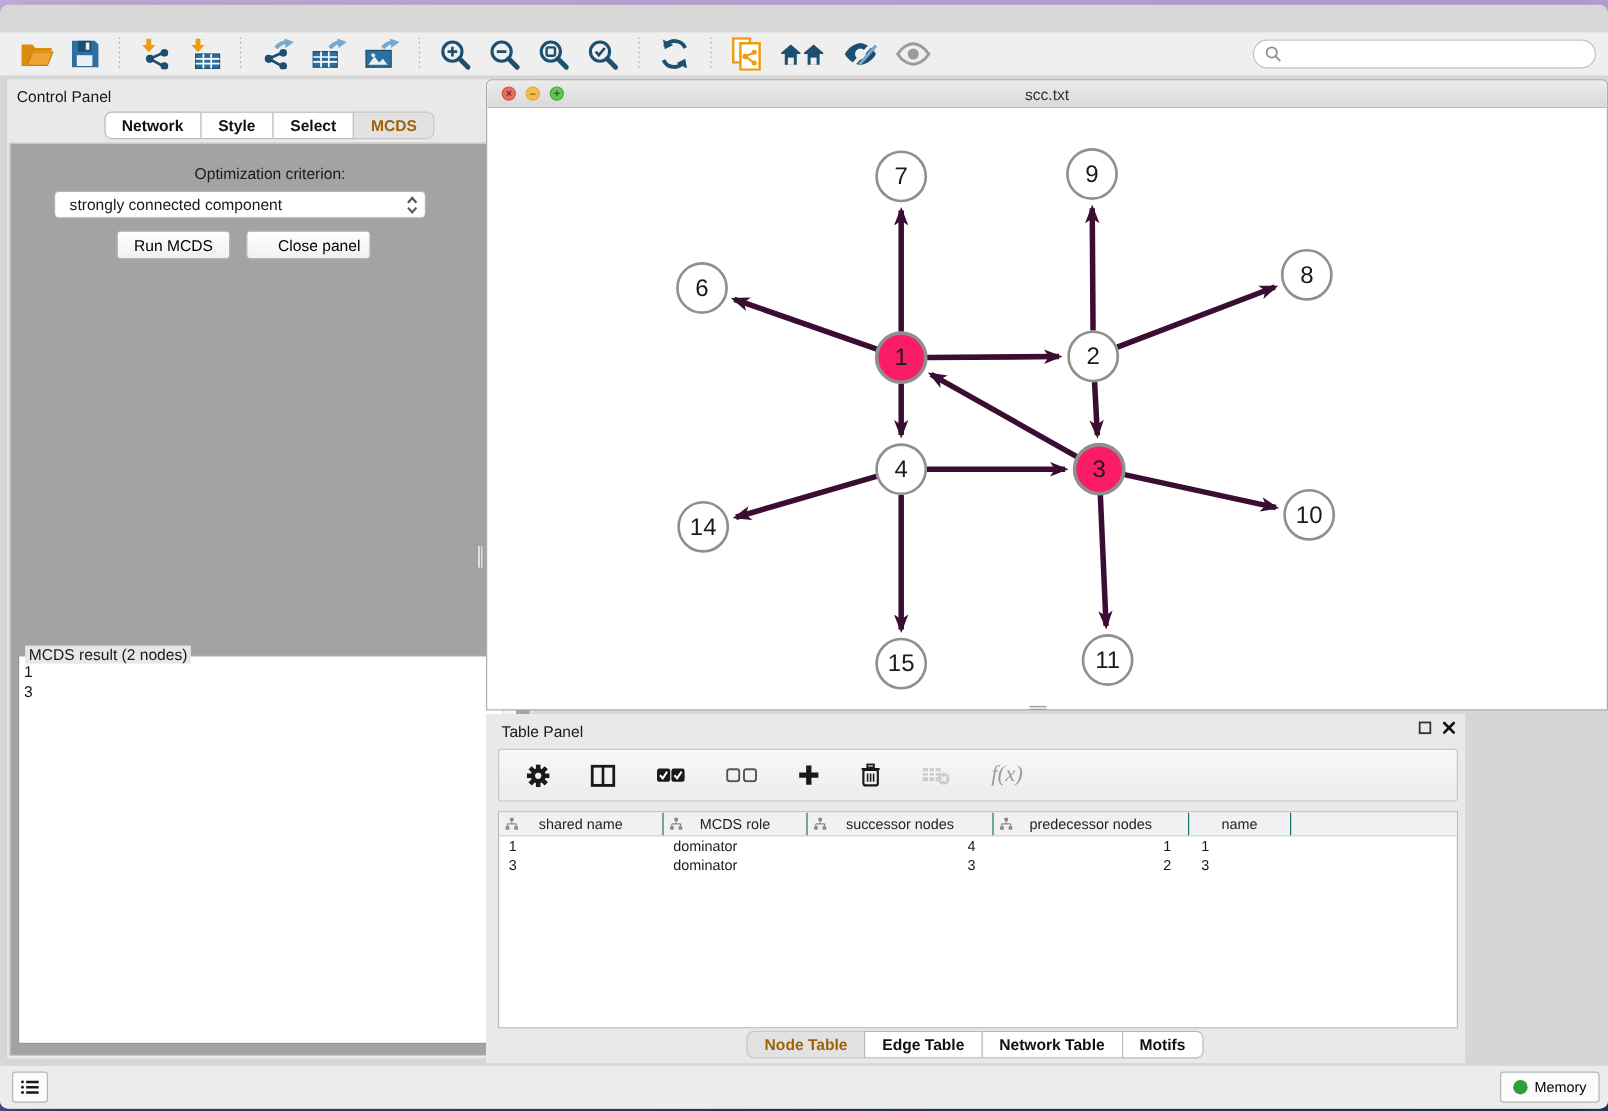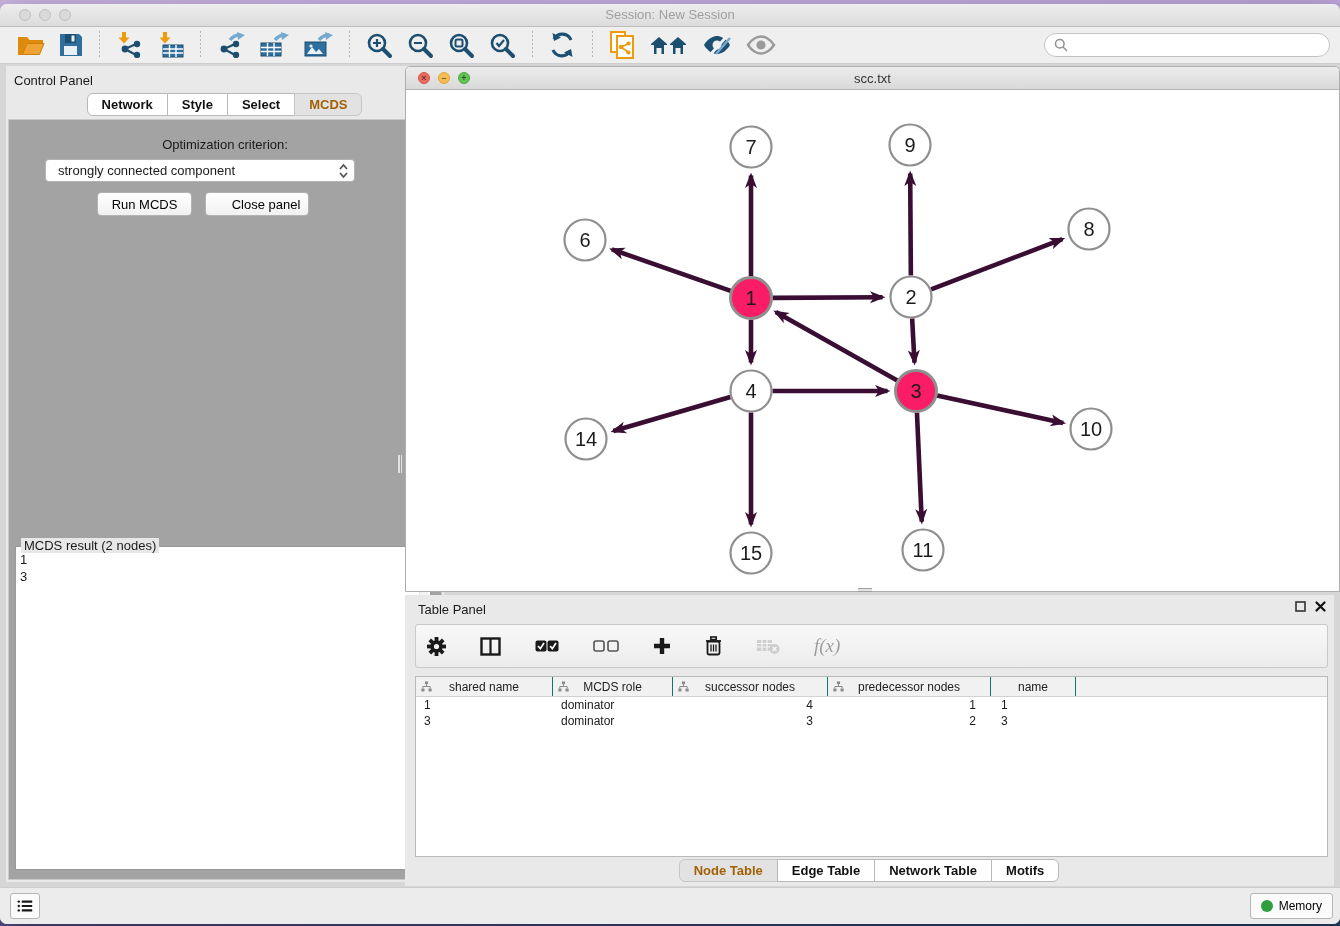--- a/index.html
+++ b/index.html
@@ -49,25 +49,25 @@
   .result-legend{position:absolute;top:-9px;left:5px;background:#e7e7e7;padding:0 3px;font-size:13px;}
   .result-lines{position:absolute;top:4px;left:4px;right:12px;bottom:2px;font-size:13px;line-height:17px;overflow:hidden;}
   .result-scroll{position:absolute;top:2px;bottom:2px;right:2px;width:8px;background:#f3f3f3;border-left:1px solid #e2e2e2;}
   
   .nwin{position:absolute;left:405px;top:2px;width:935px;height:526px;background:#fff;border:1px solid #adadad;box-sizing:border-box;border-radius:5px 5px 0 0;}
   .nw-titlebar{height:22px;background:linear-gradient(#ececec,#d9d9d9);border-bottom:1px solid #b6b6b6;border-radius:5px 5px 0 0;position:relative;}
   .nw-title{position:absolute;top:4px;left:0;right:0;text-align:center;font-size:13px;color:#333;}
   .tlc{position:absolute;top:5px;width:12px;height:12px;border-radius:50%;box-sizing:border-box;font-size:9px;line-height:11px;text-align:center;color:rgba(0,0,0,.55);font-weight:bold;}
   .nw-canvas{position:absolute;top:22px;left:0;right:0;bottom:0;overflow:hidden;}
   
-  .tpanel{position:absolute;left:405px;top:531px;width:929px;height:291px;background:#e9e9e9;}
+  .tpanel{position:absolute;left:405px;top:531px;width:816px;height:291px;background:#e9e9e9;}
   .tp-head{position:relative;height:27px;}
   .tp-head .panel-head{position:absolute;left:13px;top:7px;}
   .tp-toolbar{position:absolute;left:10px;right:6px;top:29px;height:44px;background:linear-gradient(#f8f8f8,#ececec);
-    border:1px solid #c9c9c9;border-radius:3px;display:flex;align-items:center;gap:20px;padding:0 4px;box-sizing:border-box;}
+    border:1px solid #c9c9c9;border-radius:3px;display:flex;align-items:center;gap:20px;padding:0 16px;box-sizing:border-box;}
   .gray{opacity:.40;}
   .fx{font-family:"Liberation Serif","DejaVu Serif",serif;font-style:italic;font-size:19px;color:#1a1a1a;}
   .table{position:absolute;left:10px;right:6px;top:81px;height:181px;background:#fff;border:1px solid #b9b9b9;box-sizing:border-box;overflow:hidden;}
   .thead{display:flex;height:19px;background:#f1f1f1;border-bottom:1px solid #d2d2d2;}
   .th{position:relative;display:flex;align-items:center;justify-content:center;font-size:12px;color:#222;border-right:1px solid #0f766e;box-sizing:border-box;}
   .th .tree{position:absolute;left:5px;top:4px;}
   .tr{display:flex;height:16px;font-size:12px;align-items:center;}
   .td{box-sizing:border-box;padding:0 8px;overflow:hidden;white-space:nowrap;}
   .c0{width:137px;}
   .c1{width:120px;}
@@ -87,26 +87,20 @@
   .mem-dot{width:12px;height:12px;border-radius:50%;background:#2F9E3F;}
   
   .v-handle{position:absolute;left:397px;top:391px;width:5px;height:18px;background:repeating-linear-gradient(90deg,#9f9f9f 0 1px,#e2e2e2 1px 3px);}
   .h-handle{position:absolute;left:858px;top:524px;width:14px;height:4px;background:repeating-linear-gradient(#9f9f9f 0 1px,#e2e2e2 1px 3px);}
 </style>
 </head>
 <body>
 
 <div class="window">
 
-  <div class="titlebar">
-    <span class="tl" style="left:19px"></span>
-    <span class="tl" style="left:39px"></span>
-    <span class="tl" style="left:59px"></span>
-    <div class="title">Session: New Session</div>
-  </div>
 
   <div class="toolbar">
     <button class="tbtn">
         <svg class="ic" width="28" height="23" viewBox="0 0 28 23">
           <path fill="#DE8A0B" d="M1 3h9l2.5 3H26v3H10L5.5 21H1z"></path>
           <path fill="#EFA335" stroke="#C97F08" d="M5.5 20.5L10 9.5h17L22.5 20.5z"></path>
         </svg>
       </button>
     <button class="tbtn">
         <svg class="ic" width="24" height="24" viewBox="0 0 24 24">

